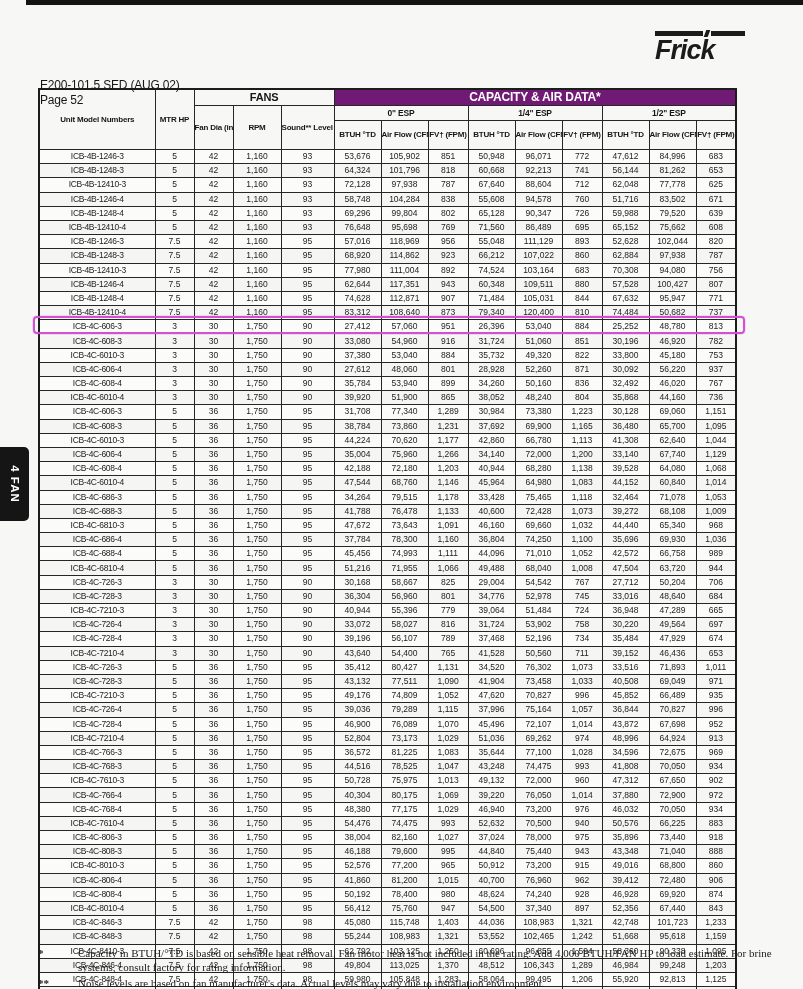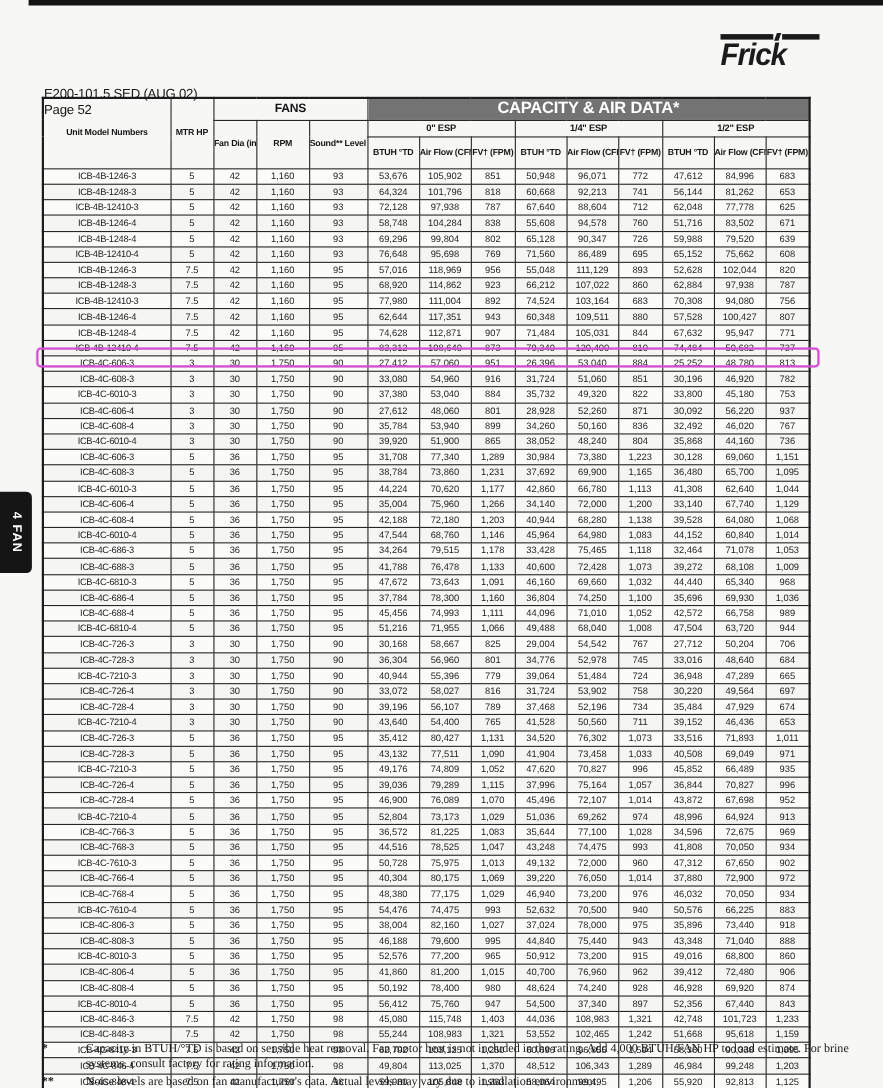--- a/index.html
+++ b/index.html
@@ -29,21 +29,21 @@
     position:absolute; left:38px; top:88px; width:697px;
     border-collapse:collapse; table-layout:fixed;
   }
   table.data th, table.data td{
     border:1px solid #262626; padding:0; text-align:center; vertical-align:middle;
     white-space:nowrap; overflow:hidden;
   }
   table.data{border:2px solid #1c1c1c;}
   thead th{font-size:8px; font-weight:bold; line-height:1.25; letter-spacing:-0.2px;}
   thead .pre{white-space:pre-line;}
-  th.black{background:#737373; color:#fff; font-size:15px; height:14px;}
+  th.black{background:#701a75; color:#fff; font-size:12px; height:14px;}
   th.fans{font-size:11px; height:14px;}
   th.esp{height:14px; font-size:8.5px;}
   th.sub{height:28px;}
   tbody td{height:13.2px; font-size:8.5px; line-height:13px; color:#1c1c1c;}
   tbody td.model{letter-spacing:-0.3px;}
   tbody tr:nth-child(odd) td{background:#fbfbfa;}
   tbody tr:nth-child(even) td{background:#f5f5f3;}
 
   
   .hl-box{position:absolute; border:2.5px solid #d34fd3; border-radius:4px; pointer-events:none; box-shadow:0 0 0 0.5px rgba(211,79,211,0.35);}

